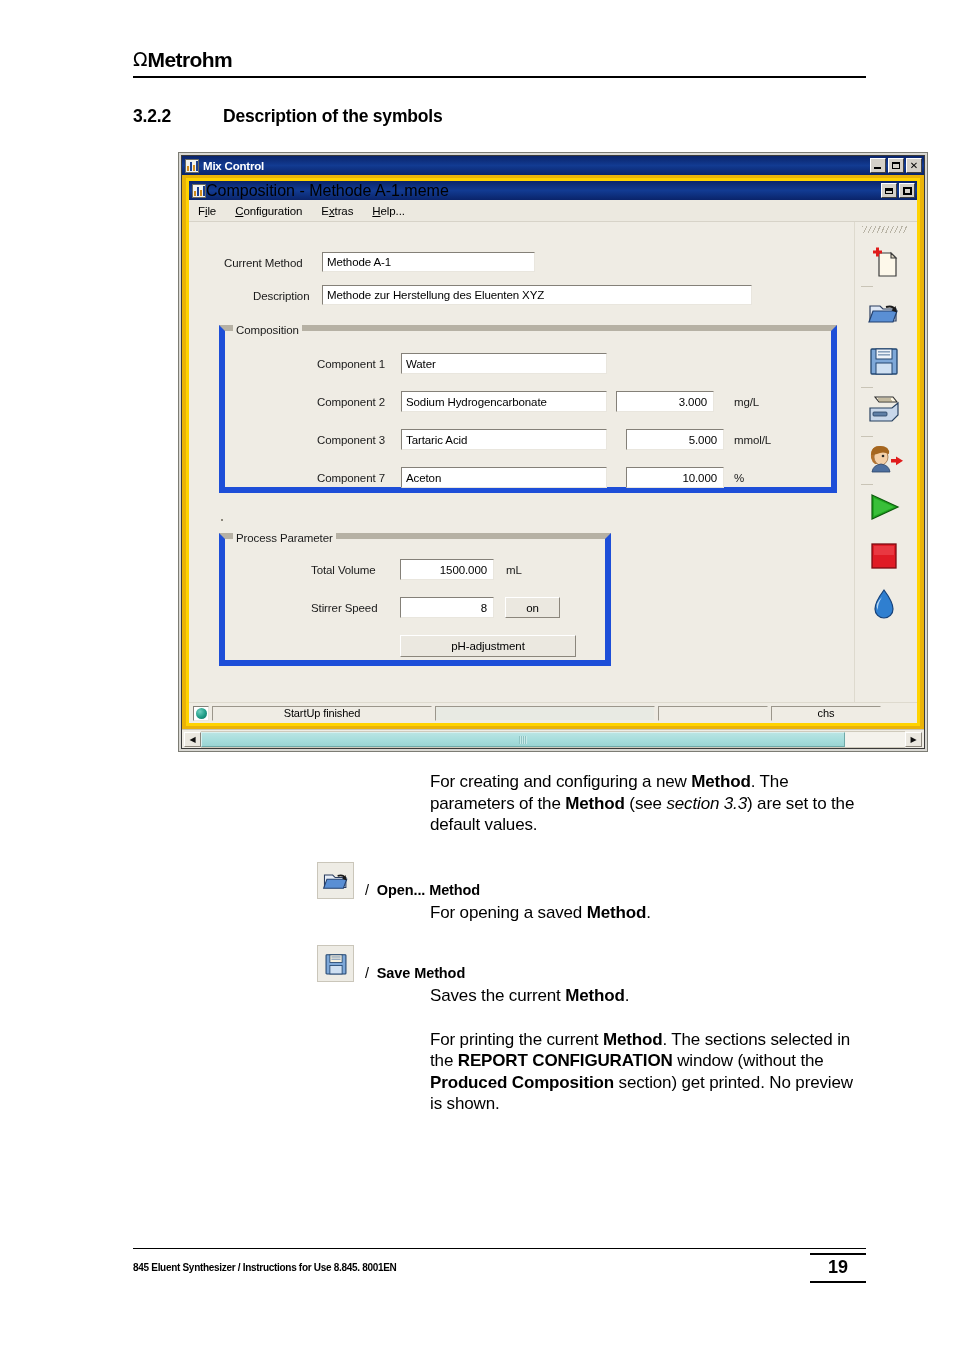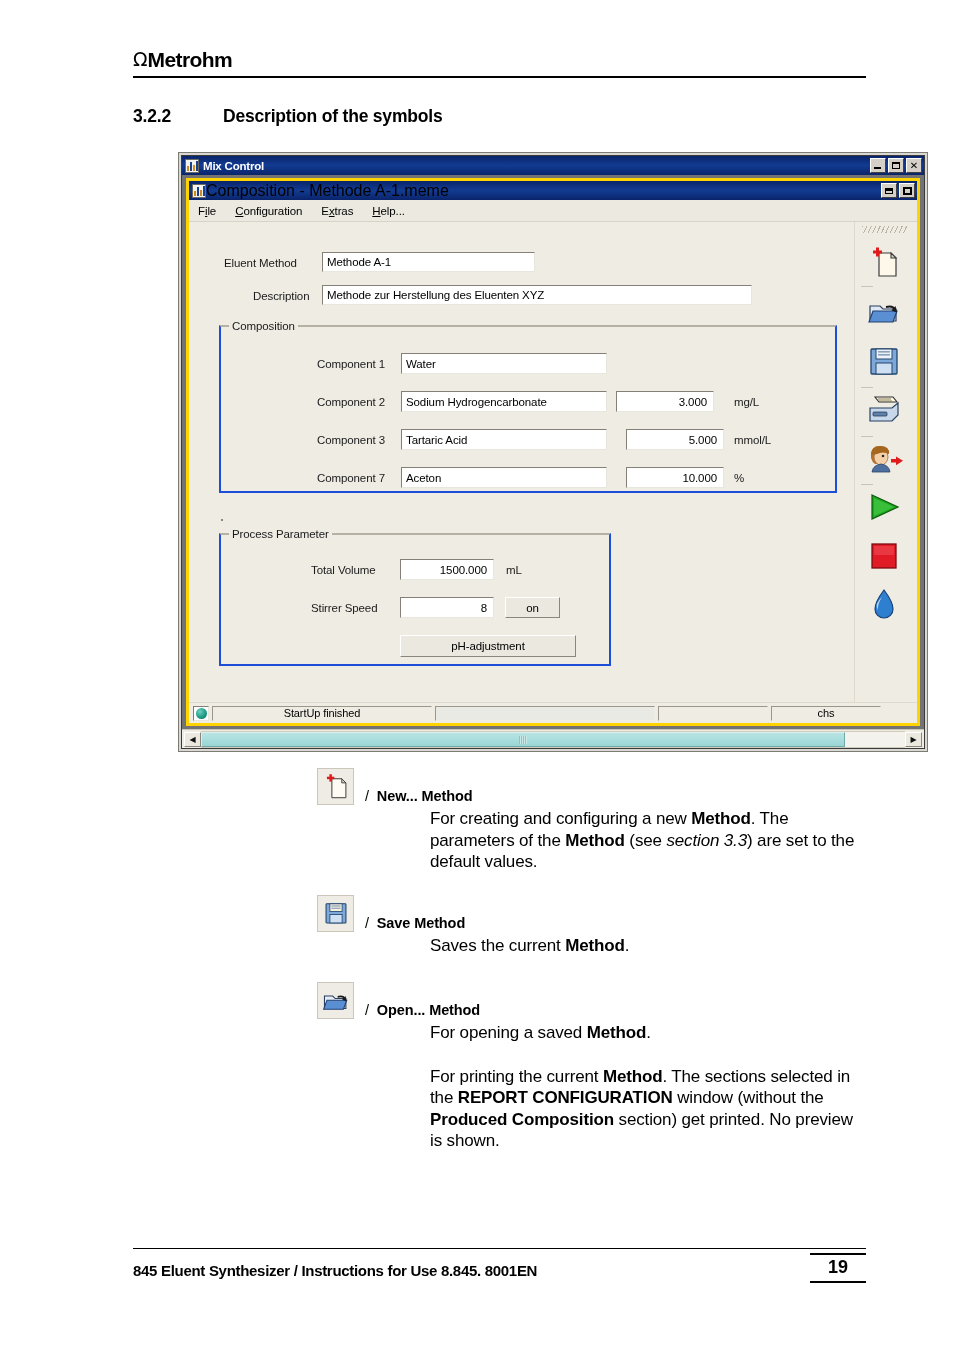--- a/index.html
+++ b/index.html
@@ -176,21 +176,21 @@
     background: #1b3f8f;
   }
   .app-icon i:nth-child(1){ left: 1px;  height: 5px; background:#d08b1c; }
   .app-icon i:nth-child(2){ left: 4px;  height: 9px; background:#1b3f8f; }
   .app-icon i:nth-child(3){ left: 7px;  height: 6px; background:#d08b1c; }
   .app-icon i:nth-child(4){ left: 10px; height: 10px;background:#1b3f8f; }
 
   
   .mdi-area {
     flex: 1;
-    background: #737373;
+    background: #eab308;
     padding: 3px;
     box-sizing: border-box;
     position: relative;
   }
   .child-win {
     position: absolute;
     left: 4px; top: 3px; right: 4px; bottom: 3px;
     border: 3px solid #ffd300;
     background: #ece9e0;
     box-sizing: border-box;
@@ -296,21 +296,21 @@
     align-items: center;
     padding: 0 4px;
     letter-spacing: -0.1px;
     overflow: hidden;
     white-space: nowrap;
   }
   .tfield.num { justify-content: flex-end; padding-right: 6px; }
 
   .groupbox {
     position: absolute;
-    border: 2px solid #1d4ed8;
+    border: 6px solid #1d4ed8;
     border-top-color: #b6b1a4;
     box-sizing: border-box;
   }
   .groupbox > .gb-title {
     position: absolute;
     top: -7px; left: 8px;
     background: #efece4;
     padding: 0 3px;
     font-size: 11.5px;
     color: #1a1a1a;
@@ -479,21 +479,21 @@
   
   .footer-rule {
     position: absolute;
     left: 133px; top: 1248px;
     width: 733px; height: 1px;
     background: #000;
   }
   .footer-text {
     position: absolute;
     left: 133px; top: 1262px;
-    font-size: 15px;
+    font-size: 10px;
     font-weight: bold;
     letter-spacing: -0.3px;
     font-family: "Liberation Sans", sans-serif;
   }
   .pagebox {
     position: absolute;
     right: 88px;
     top: 1253px;
     width: 56px;
     border-top: 2px solid #000;
@@ -649,21 +649,21 @@
             <div class="tool-btn" style="top:361px">
               <svg width="30" height="34" viewBox="0 0 30 34">
                 <path d="M15 3 q9 12 9 19 a9 9 0 0 1 -18 0 q0 -7 9 -19 Z" fill="#2f7fd0" stroke="#16427a" stroke-width="1.2"></path>
                 <path d="M13 10 q-5 8 -4 13 q-4 -6 4 -13 Z" fill="#cfe6fa" opacity="0.85"></path>
               </svg>
             </div>
           </div>
 
           <div class="panel">
 
-            <span class="lbl" style="left:35px; top:35px;">Eluent Method</span>
+            <span class="lbl" style="left:35px; top:35px;">Current Method</span>
             <span class="tfield" style="left:133px; top:30px; width:213px; height:20px;">Methode A-1</span>
 
             <span class="lbl" style="left:64px; top:68px;">Description</span>
             <span class="tfield" style="left:133px; top:63px; width:430px; height:20px;">Methode zur Herstellung des Eluenten XYZ</span>
 
             <div class="groupbox" style="left:30px; top:103px; width:618px; height:168px;">
               <span class="gb-title">Composition</span>
             </div>
 
             <span class="lbl" style="left:128px; top:136px;">Component 1</span>
@@ -721,65 +721,54 @@
         <span class="sb-thumb"></span>
       </span>
       <span class="sb-arrow">▶</span>
     </div>
   </div>
 </div>
 
 <div class="sym-list">
 
   <div class="sym-entry" style="margin-top:0">
+    <div class="sym-body">For creating and configuring a new <b>Method</b>. The parameters of the <b>Method</b> (see <i>section 3.3</i>) are set to the default values.</div>
+  </div>
+
+  <div class="sym-entry" style="margin-top:26px">
     <div class="sym-head">
       <span class="sym-icon-box">
         <svg width="28" height="28" viewBox="0 0 34 34">
-          <polygon points="12,7 24,7 29,12 29,30 12,30" fill="#fdfbf4" stroke="#3b3b3b" stroke-width="1.2"></polygon>
-          <polygon points="24,7 24,12 29,12" fill="#ded7c2" stroke="#3b3b3b" stroke-width="1.1"></polygon>
-          <rect x="6" y="4.5" width="9" height="3" fill="#e01b1b"></rect>
-          <rect x="9" y="1.5" width="3" height="9" fill="#e01b1b"></rect>
+          <path d="M3 11 h10 l3 3 h13 v12 H3 Z" fill="#e6edf7" stroke="#2b3d5e" stroke-width="1.3"></path>
+          <path d="M6 16 h24 l-4 11 H2 Z" fill="#5a8fd4" stroke="#23406e" stroke-width="1.3"></path>
+          <path d="M19 12 q7 -2 9 3" fill="none" stroke="#1a1a1a" stroke-width="2"></path>
+          <polygon points="30,17.5 24.5,15.5 28.5,11" fill="#1a1a1a"></polygon>
         </svg>
       </span>
-      <span class="sym-label"><span class="slash">/</span>&nbsp;&nbsp;<span>New... Method</span></span>
+      <span class="sym-label"><span class="slash">/</span>&nbsp;&nbsp;<span>Open... Method</span></span>
     </div>
-    <div class="sym-body">For creating and configuring a new <b>Method</b>. The parameters of the <b>Method</b> (see <i>section 3.3</i>) are set to the default values.</div>
+    <div class="sym-body">For opening a saved <b>Method</b>.</div>
   </div>
 
   <div class="sym-entry" style="margin-top:22px">
     <div class="sym-head">
       <span class="sym-icon-box">
         <svg width="26" height="26" viewBox="0 0 34 34">
           <rect x="4" y="5" width="26" height="25" rx="1" fill="#7ea8d8" stroke="#22456f" stroke-width="1.4"></rect>
           <rect x="9" y="5" width="16" height="10" fill="#f6f0dd" stroke="#22456f" stroke-width="1.1"></rect>
           <rect x="11" y="7" width="12" height="1.6" fill="#8aa2bd"></rect>
           <rect x="11" y="10" width="12" height="1.6" fill="#8aa2bd"></rect>
           <rect x="9" y="19" width="16" height="11" fill="#cfe0f2" stroke="#22456f" stroke-width="1.1"></rect>
         </svg>
       </span>
       <span class="sym-label"><span class="slash">/</span>&nbsp;&nbsp;<span>Save Method</span></span>
     </div>
     <div class="sym-body">Saves the current <b>Method</b>.</div>
   </div>
 
-  <div class="sym-entry" style="margin-top:26px">
-    <div class="sym-head">
-      <span class="sym-icon-box">
-        <svg width="28" height="28" viewBox="0 0 34 34">
-          <path d="M3 11 h10 l3 3 h13 v12 H3 Z" fill="#e6edf7" stroke="#2b3d5e" stroke-width="1.3"></path>
-          <path d="M6 16 h24 l-4 11 H2 Z" fill="#5a8fd4" stroke="#23406e" stroke-width="1.3"></path>
-          <path d="M19 12 q7 -2 9 3" fill="none" stroke="#1a1a1a" stroke-width="2"></path>
-          <polygon points="30,17.5 24.5,15.5 28.5,11" fill="#1a1a1a"></polygon>
-        </svg>
-      </span>
-      <span class="sym-label"><span class="slash">/</span>&nbsp;&nbsp;<span>Open... Method</span></span>
-    </div>
-    <div class="sym-body">For opening a saved <b>Method</b>.</div>
-  </div>
-
   <div class="sym-entry" style="margin-top:22px">
     <div class="sym-body">For printing the current <b>Method</b>. The sections selected in the <b>REPORT CONFIGURATION</b> window (without the <b>Produced Composition</b> section) get printed. No preview is shown.</div>
   </div>
 </div>
 
 <div class="footer-rule"></div>
 <div class="footer-text">845 Eluent Synthesizer / Instructions for Use   8.845. 8001EN</div>
 <div class="pagebox">19</div>
 
 </body></html>

